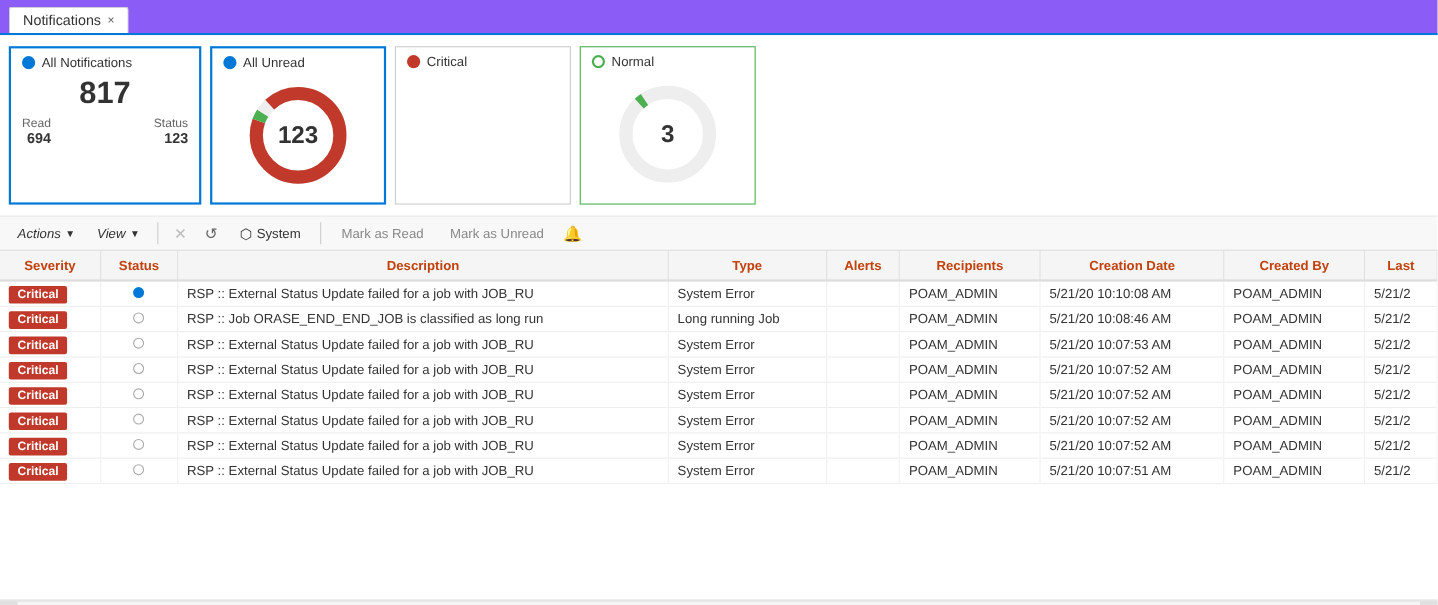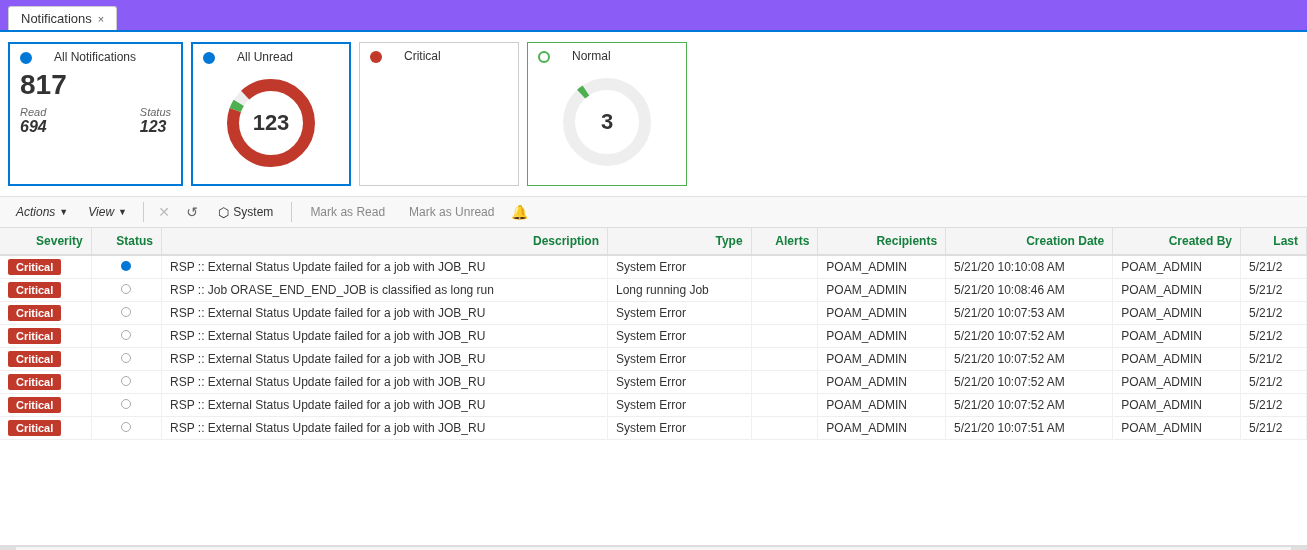--- a/index.html
+++ b/index.html
@@ -49,45 +49,45 @@
       border: 2px solid #0078d7;
       min-width: 175px;
     }
     .summary-card.all-unread { border: 2px solid #0078d7; min-width: 160px; }
     .summary-card.critical { border: 1px solid #ccc; min-width: 160px; }
     .summary-card.important { border: 1px solid #e6a817; min-width: 160px; }
     .summary-card.normal { border: 1px solid #4caf50; min-width: 160px; }
 
     .card-header {
       display: flex;
-      align-items: flex-end;
-      gap: 22px;
+      align-items: center;
+      gap: 6px;
       margin-bottom: 4px;
     }
     .card-indicator-blue { width: 12px; height: 12px; border-radius: 50%; background: #0078d7; border: 2px solid #0078d7; flex-shrink: 0; }
     .card-indicator-red { width: 12px; height: 12px; border-radius: 50%; background: #c0392b; flex-shrink: 0; }
     .card-indicator-orange { width: 0; height: 0; border-left: 7px solid transparent; border-right: 7px solid transparent; border-bottom: 12px solid #e6a817; flex-shrink: 0; }
     .card-indicator-green { width: 12px; height: 12px; border-radius: 50%; border: 2px solid #4caf50; background: transparent; flex-shrink: 0; }
     .card-title { font-size: 12px; color: #333; }
 
     .card-big-number {
       font-size: 28px;
       font-weight: bold;
       color: #333;
-      text-align: left;
+      text-align: center;
       line-height: 1.2;
     }
     .card-sub-row {
       display: flex;
       justify-content: space-between;
       margin-top: 4px;
     }
-    .card-sub { text-align: left; font-style: italic; }
+    .card-sub { text-align: right; }
     .card-sub-label { font-size: 11px; color: #666; }
-    .card-sub-value { font-size: 16px; font-weight: bold; color: #333; }
+    .card-sub-value { font-size: 13px; font-weight: bold; color: #333; }
 
     
     .donut-container {
       display: flex;
       align-items: center;
       justify-content: center;
       width: 100%;
       height: 110px;
       position: relative;
     }
@@ -164,23 +164,23 @@
       width: 100%;
       border-collapse: collapse;
       font-size: 12px;
     }
     thead tr {
       background: #f5f5f5;
       border-bottom: 2px solid #ddd;
     }
     thead th {
       padding: 6px 8px;
-      text-align: right;
+      text-align: center;
       font-weight: bold;
-      color: #15803d;
+      color: #c2410c;
       border-right: 1px solid #e0e0e0;
       white-space: nowrap;
     }
     tbody tr {
       border-bottom: 1px solid #eee;
     }
     tbody td {
       padding: 4px 8px;
       color: #333;
       border-right: 1px solid #f0f0f0;

